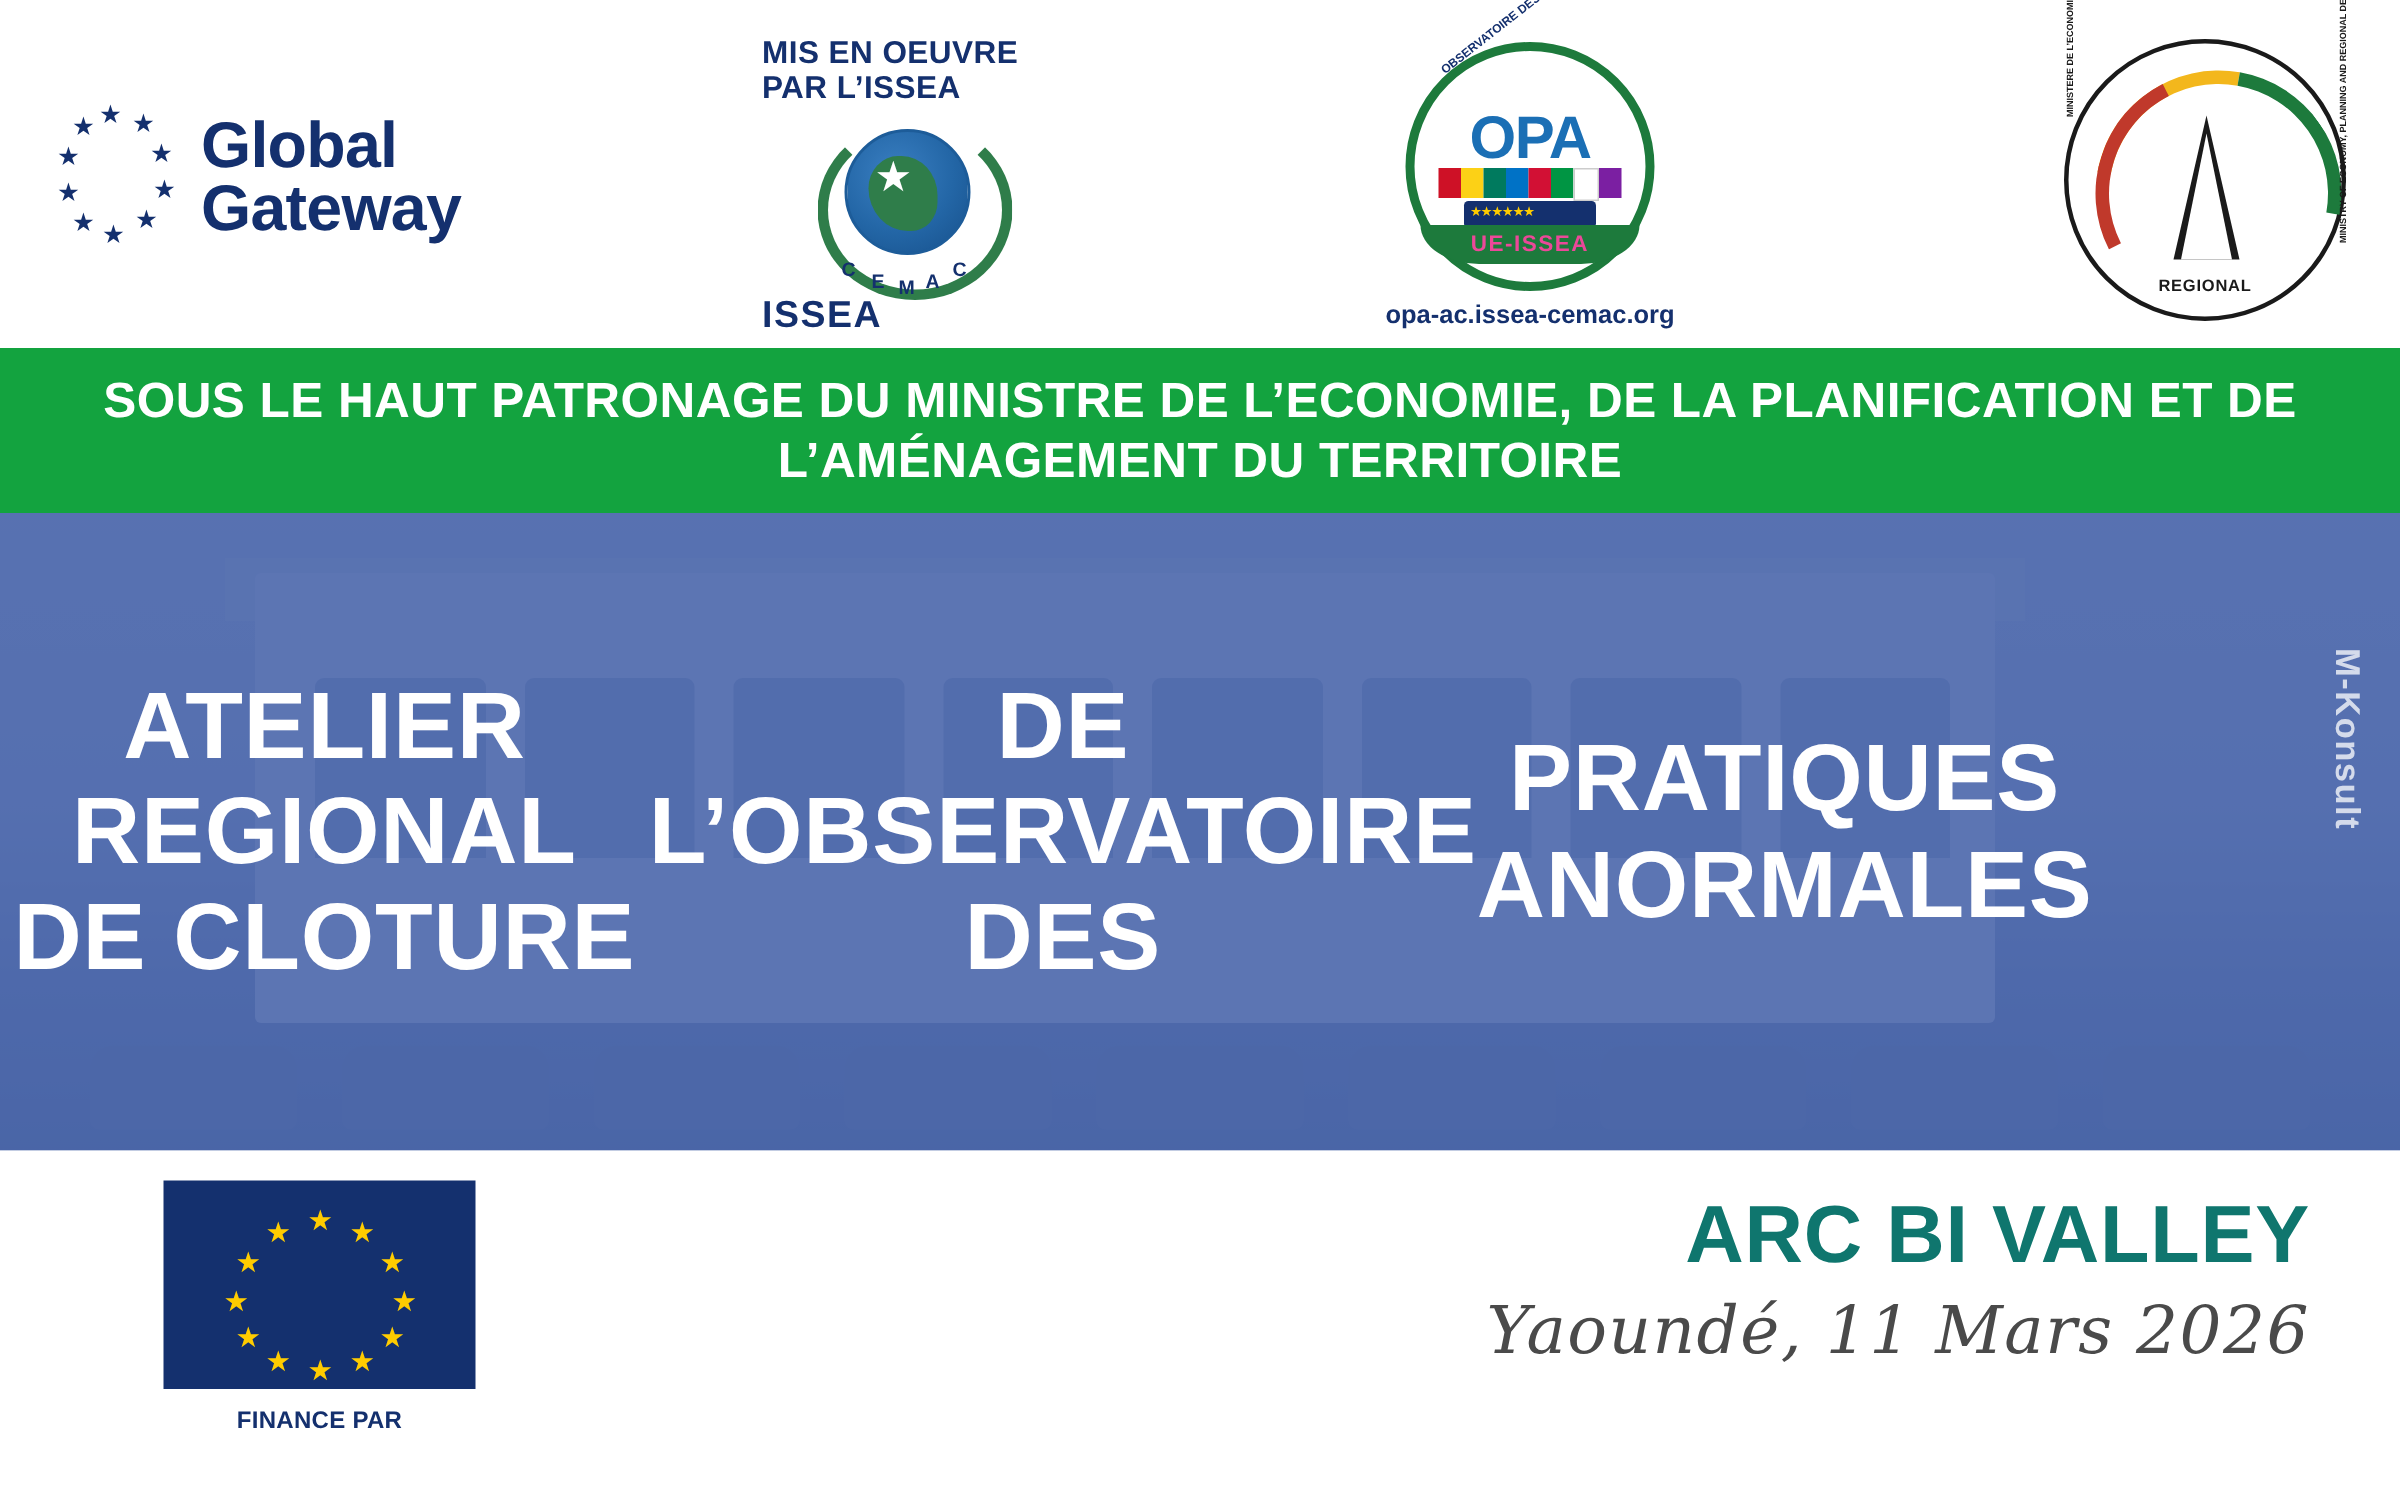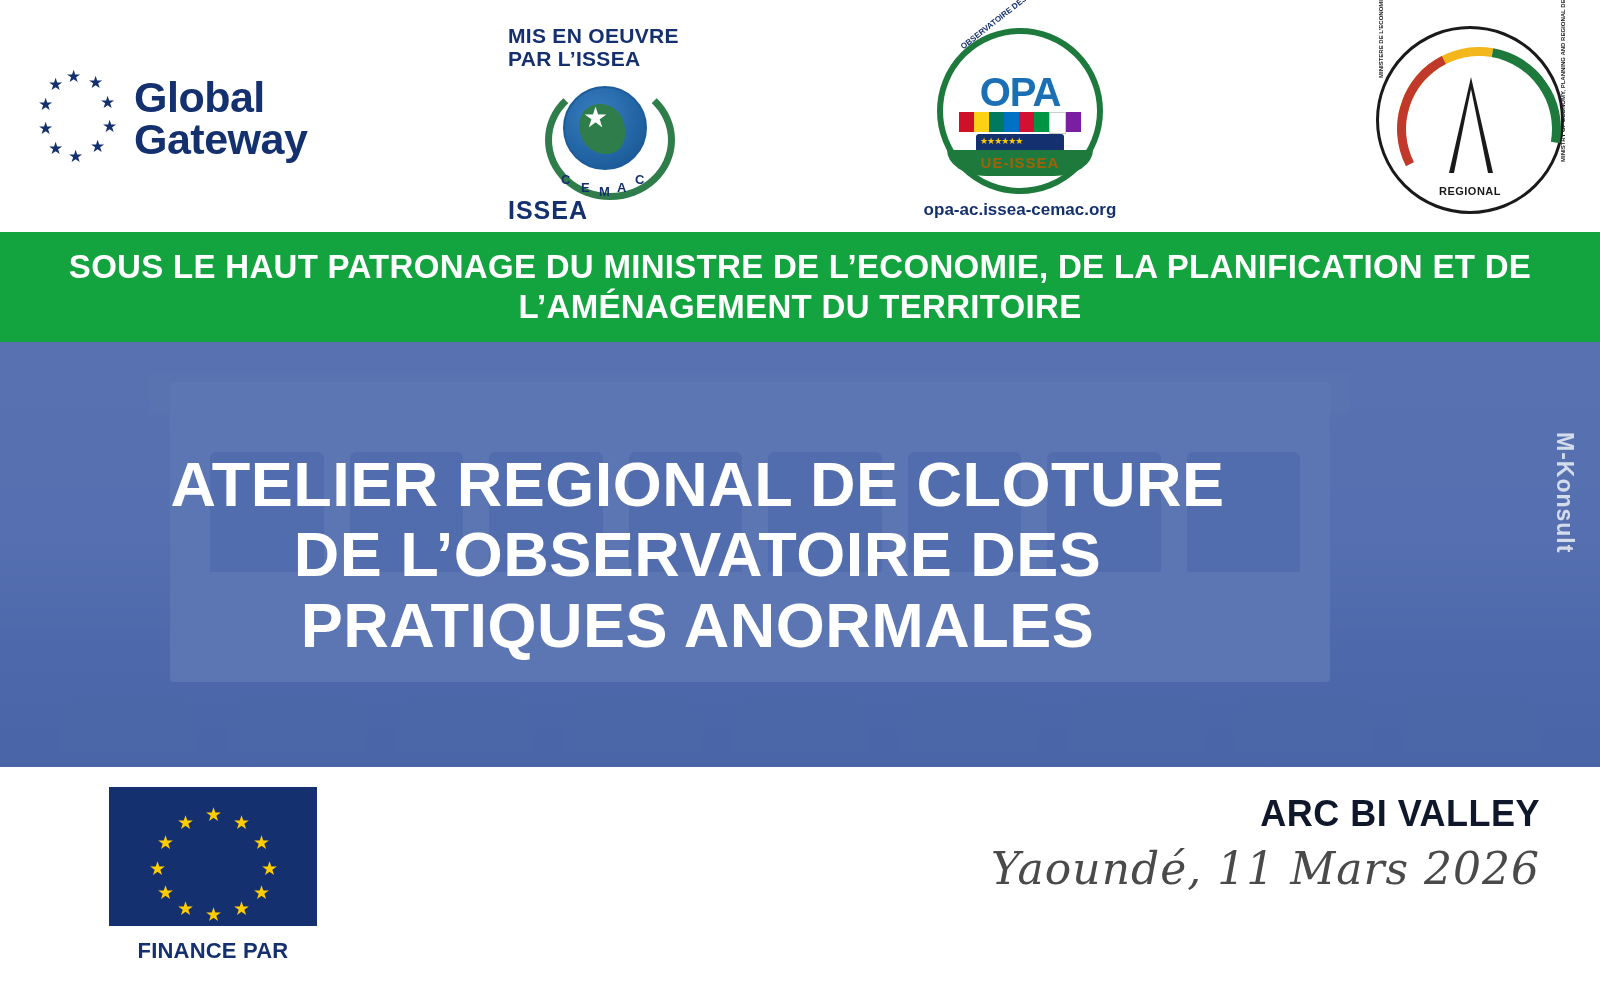--- a/index.html
+++ b/index.html
@@ -194,21 +194,21 @@
     position: absolute;
     left: 4px; top: 2px;
     color: #ffcc00;
     font-size: 9px;
     letter-spacing: -1px;
   }
   .opa-ueissea {
     position: absolute;
     left: 0; right: 0;
     top: 120px;
-    color: #a16207;
+    color: #ec4899;
     font-size: 15px;
     font-weight: bold;
     letter-spacing: 1px;
   }
   .opa-greenband {
     position: absolute;
     left: 4px;
     top: 116px;
     width: 146px;
     height: 26px;
@@ -406,21 +406,20 @@
     left: 0; top: 0;
     width: 1600px; height: 425px;
     background: rgba(56, 86, 163, 0.80);
   }
   .hero-title {
     position: absolute;
     left: 0; top: 0;
     width: 1395px;
     height: 425px;
     display: flex;
-    flex-direction: column;
     justify-content: center;
     align-items: center;
     text-align: center;
   }
   .hero-title div {
     color: #ffffff;
     font-size: 63px;
     font-weight: bold;
     line-height: 1.12;
     letter-spacing: 0.5px;
@@ -461,42 +460,42 @@
   }
   .eu-flag span {
     position: absolute;
     color: #ffcc00;
     font-size: 19px;
     line-height: 19px;
   }
   .eu-caption {
     margin-top: 12px;
     color: #14306e;
-    font-size: 22px;
+    font-size: 16px;
     font-weight: bold;
     line-height: 1.2;
     letter-spacing: 0.2px;
   }
 
   .venue {
     position: absolute;
     right: 60px;
     top: 28px;
     text-align: right;
   }
   .venue-line1 {
     color: #17a3a3;
     font-size: 36px;
     font-weight: bold;
     letter-spacing: 0.5px;
     line-height: 1.05;
   }
   .venue-line2 {
-    color: #0f172a;
-    font-size: 36px;
+    color: #0f766e;
+    font-size: 54px;
     font-weight: bold;
     letter-spacing: 0.5px;
     line-height: 1.05;
   }
   .venue-date {
     margin-top: 10px;
     color: #4a4a4a;
     font-size: 44px;
     font-family: "DejaVu Serif", serif;
     font-style: italic;

